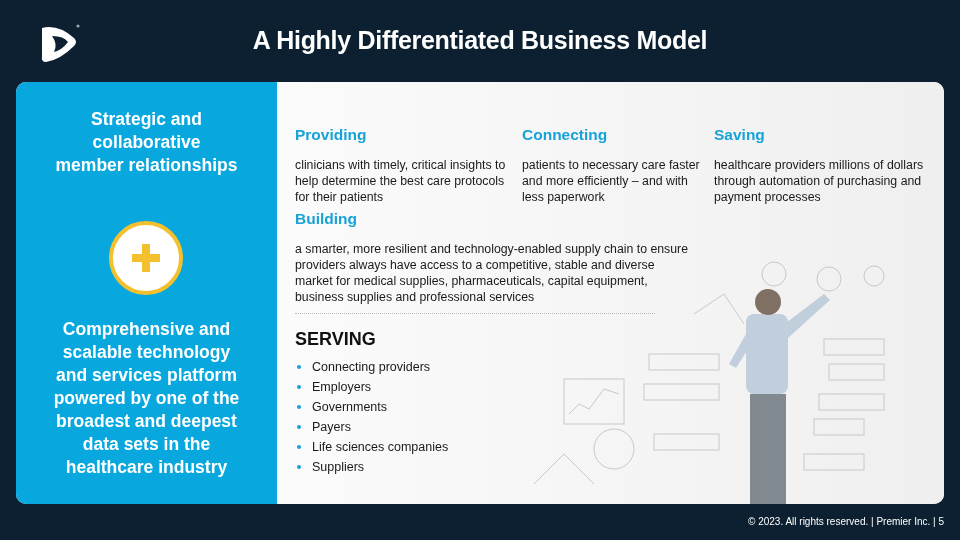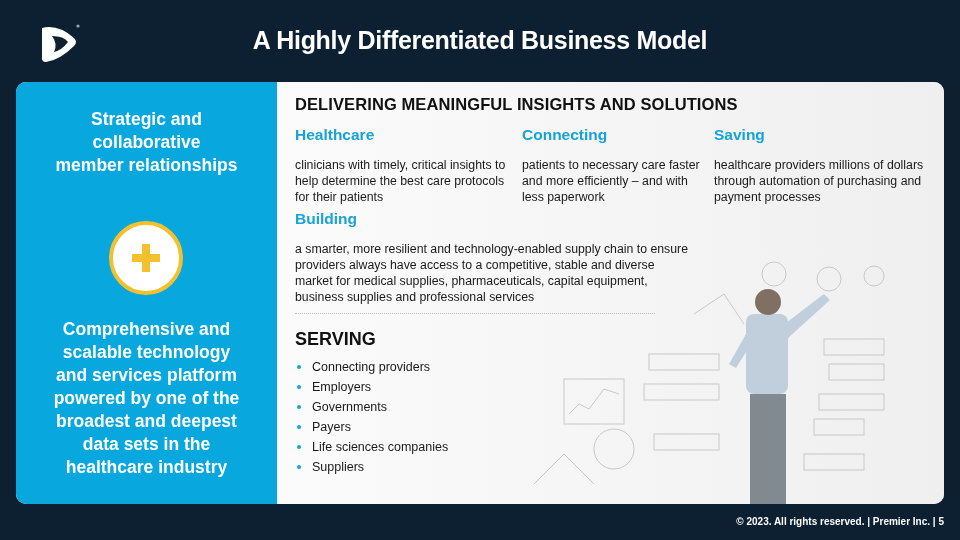--- a/index.html
+++ b/index.html
@@ -58,21 +58,21 @@
     }
     .serving-list { position: absolute; left: 20px; top: 275px; list-style: none; }
     .serving-list li {
       font-size: 12.5px; line-height: 20px; color: #1a1a1a; position: relative; padding-left: 15px;
     }
     .serving-list li .bullet {
       position: absolute; left: 0; top: 8px; width: 4px; height: 4px; border-radius: 50%; background: #17a3d7;
     }
     .footer {
       position: absolute; right: 16px; top: 516px; color: #ffffff;
-      font-size: 10px; font-weight: bold;
+      font-size: 10px; font-weight: normal;
     }
   </style>
 </head>
 <body>
 
 <svg class="logo" viewBox="0 0 44 42">
   <path d="M4 6 Q20 2 36 16 Q40 20 36 24 Q22 38 8 40 Q3 40 4 34 Z" fill="#ffffff"></path>
   <path d="M14 14 Q26 14 30 20 Q24 28 16 30 Q20 22 14 14 Z" fill="#0c2031"></path>
   <circle cx="40" cy="4" r="1.6" fill="#9aa7b2"></circle>
 </svg>
@@ -123,24 +123,23 @@
       </g>
       <g fill="#8a9aa8" opacity="0.85">
         <rect x="222" y="60" width="42" height="80" rx="8" fill="#b9c8d8"></rect>
         <rect x="226" y="140" width="36" height="110" fill="#6f7880"></rect>
         <circle cx="244" cy="48" r="13" fill="#6d5a4a"></circle>
         <path d="M258 72 L300 40 L306 46 L264 84 Z" fill="#b9c8d8"></path>
         <path d="M222 80 L205 110 L212 114 L226 92 Z" fill="#b9c8d8"></path>
       </g>
     </svg>
 
-    <div class="sec-heading h-deliver">DELIVERING MEANINGFUL INSIGHTS AND SOLUTIONS</div>
 
     <div class="block b-providing">
-      <div class="bt">Healthcare</div>
+      <div class="bt">Providing</div>
       <div class="bd">clinicians with timely, critical insights to help determine the best care protocols for their patients</div>
     </div>
     <div class="block b-connecting">
       <div class="bt">Connecting</div>
       <div class="bd">patients to necessary care faster and more efficiently – and with less paperwork</div>
     </div>
     <div class="block b-saving">
       <div class="bt">Saving</div>
       <div class="bd">healthcare providers millions of dollars through automation of purchasing and payment processes</div>
     </div>

